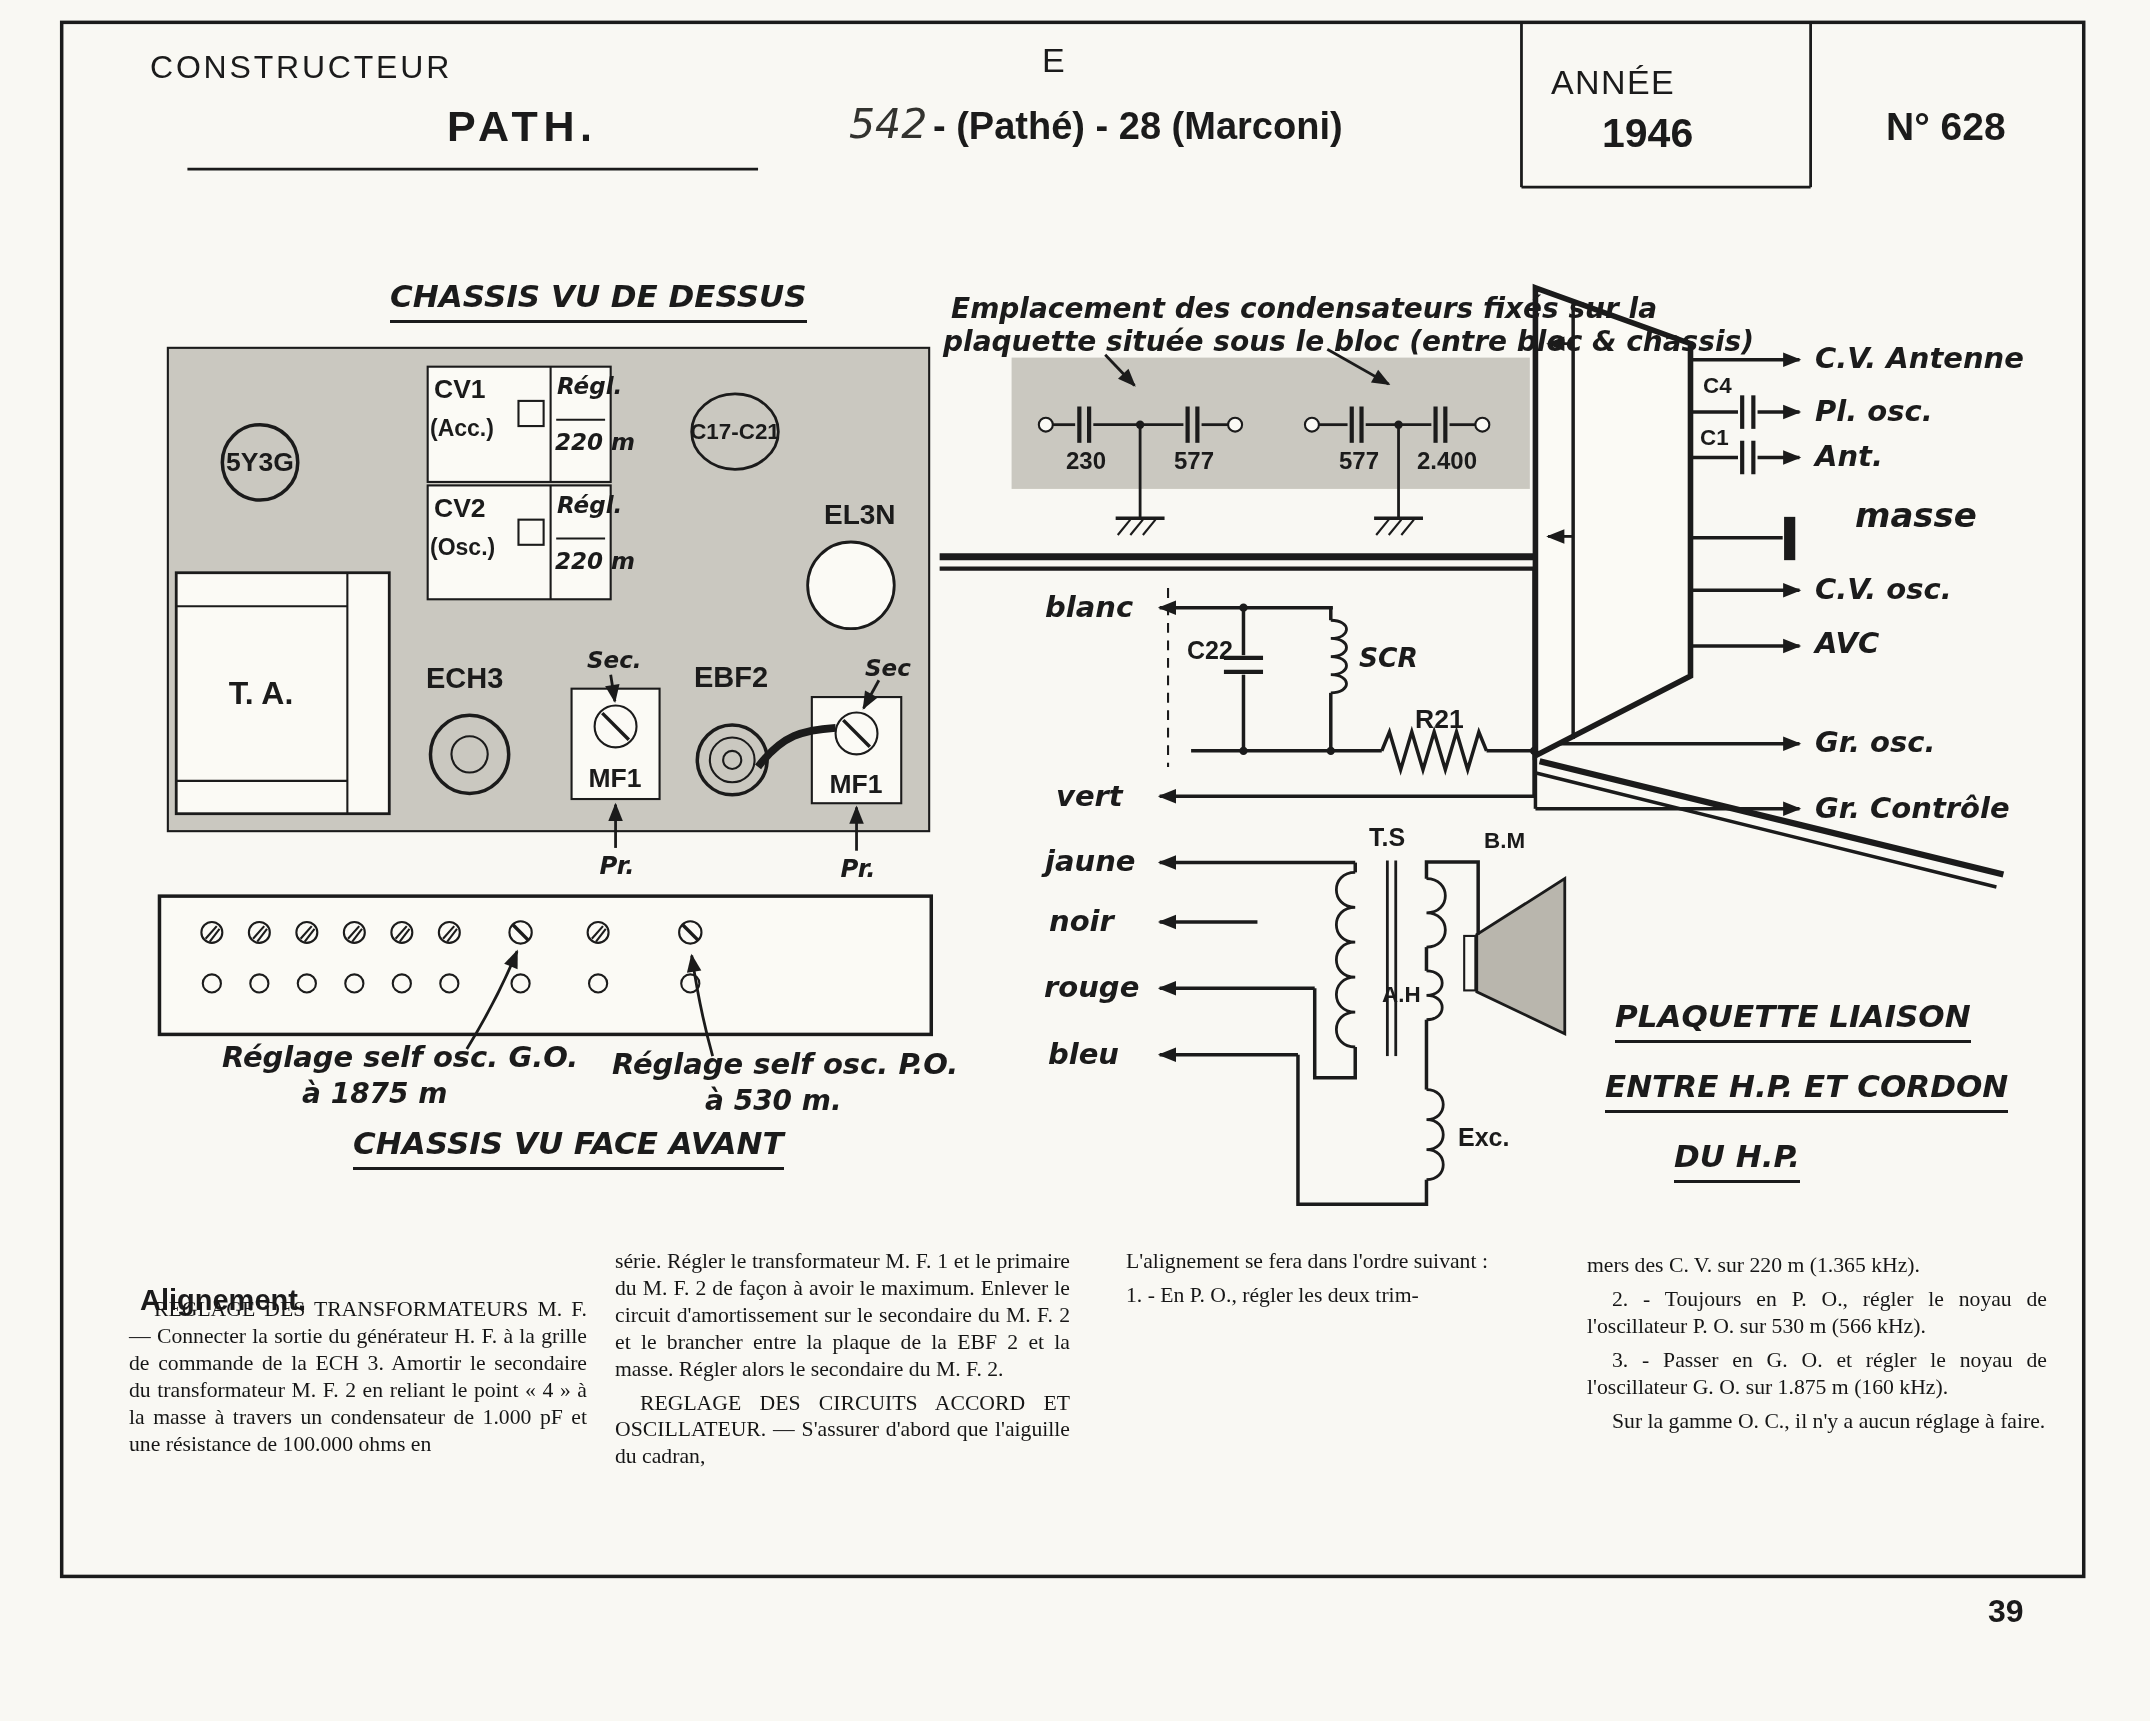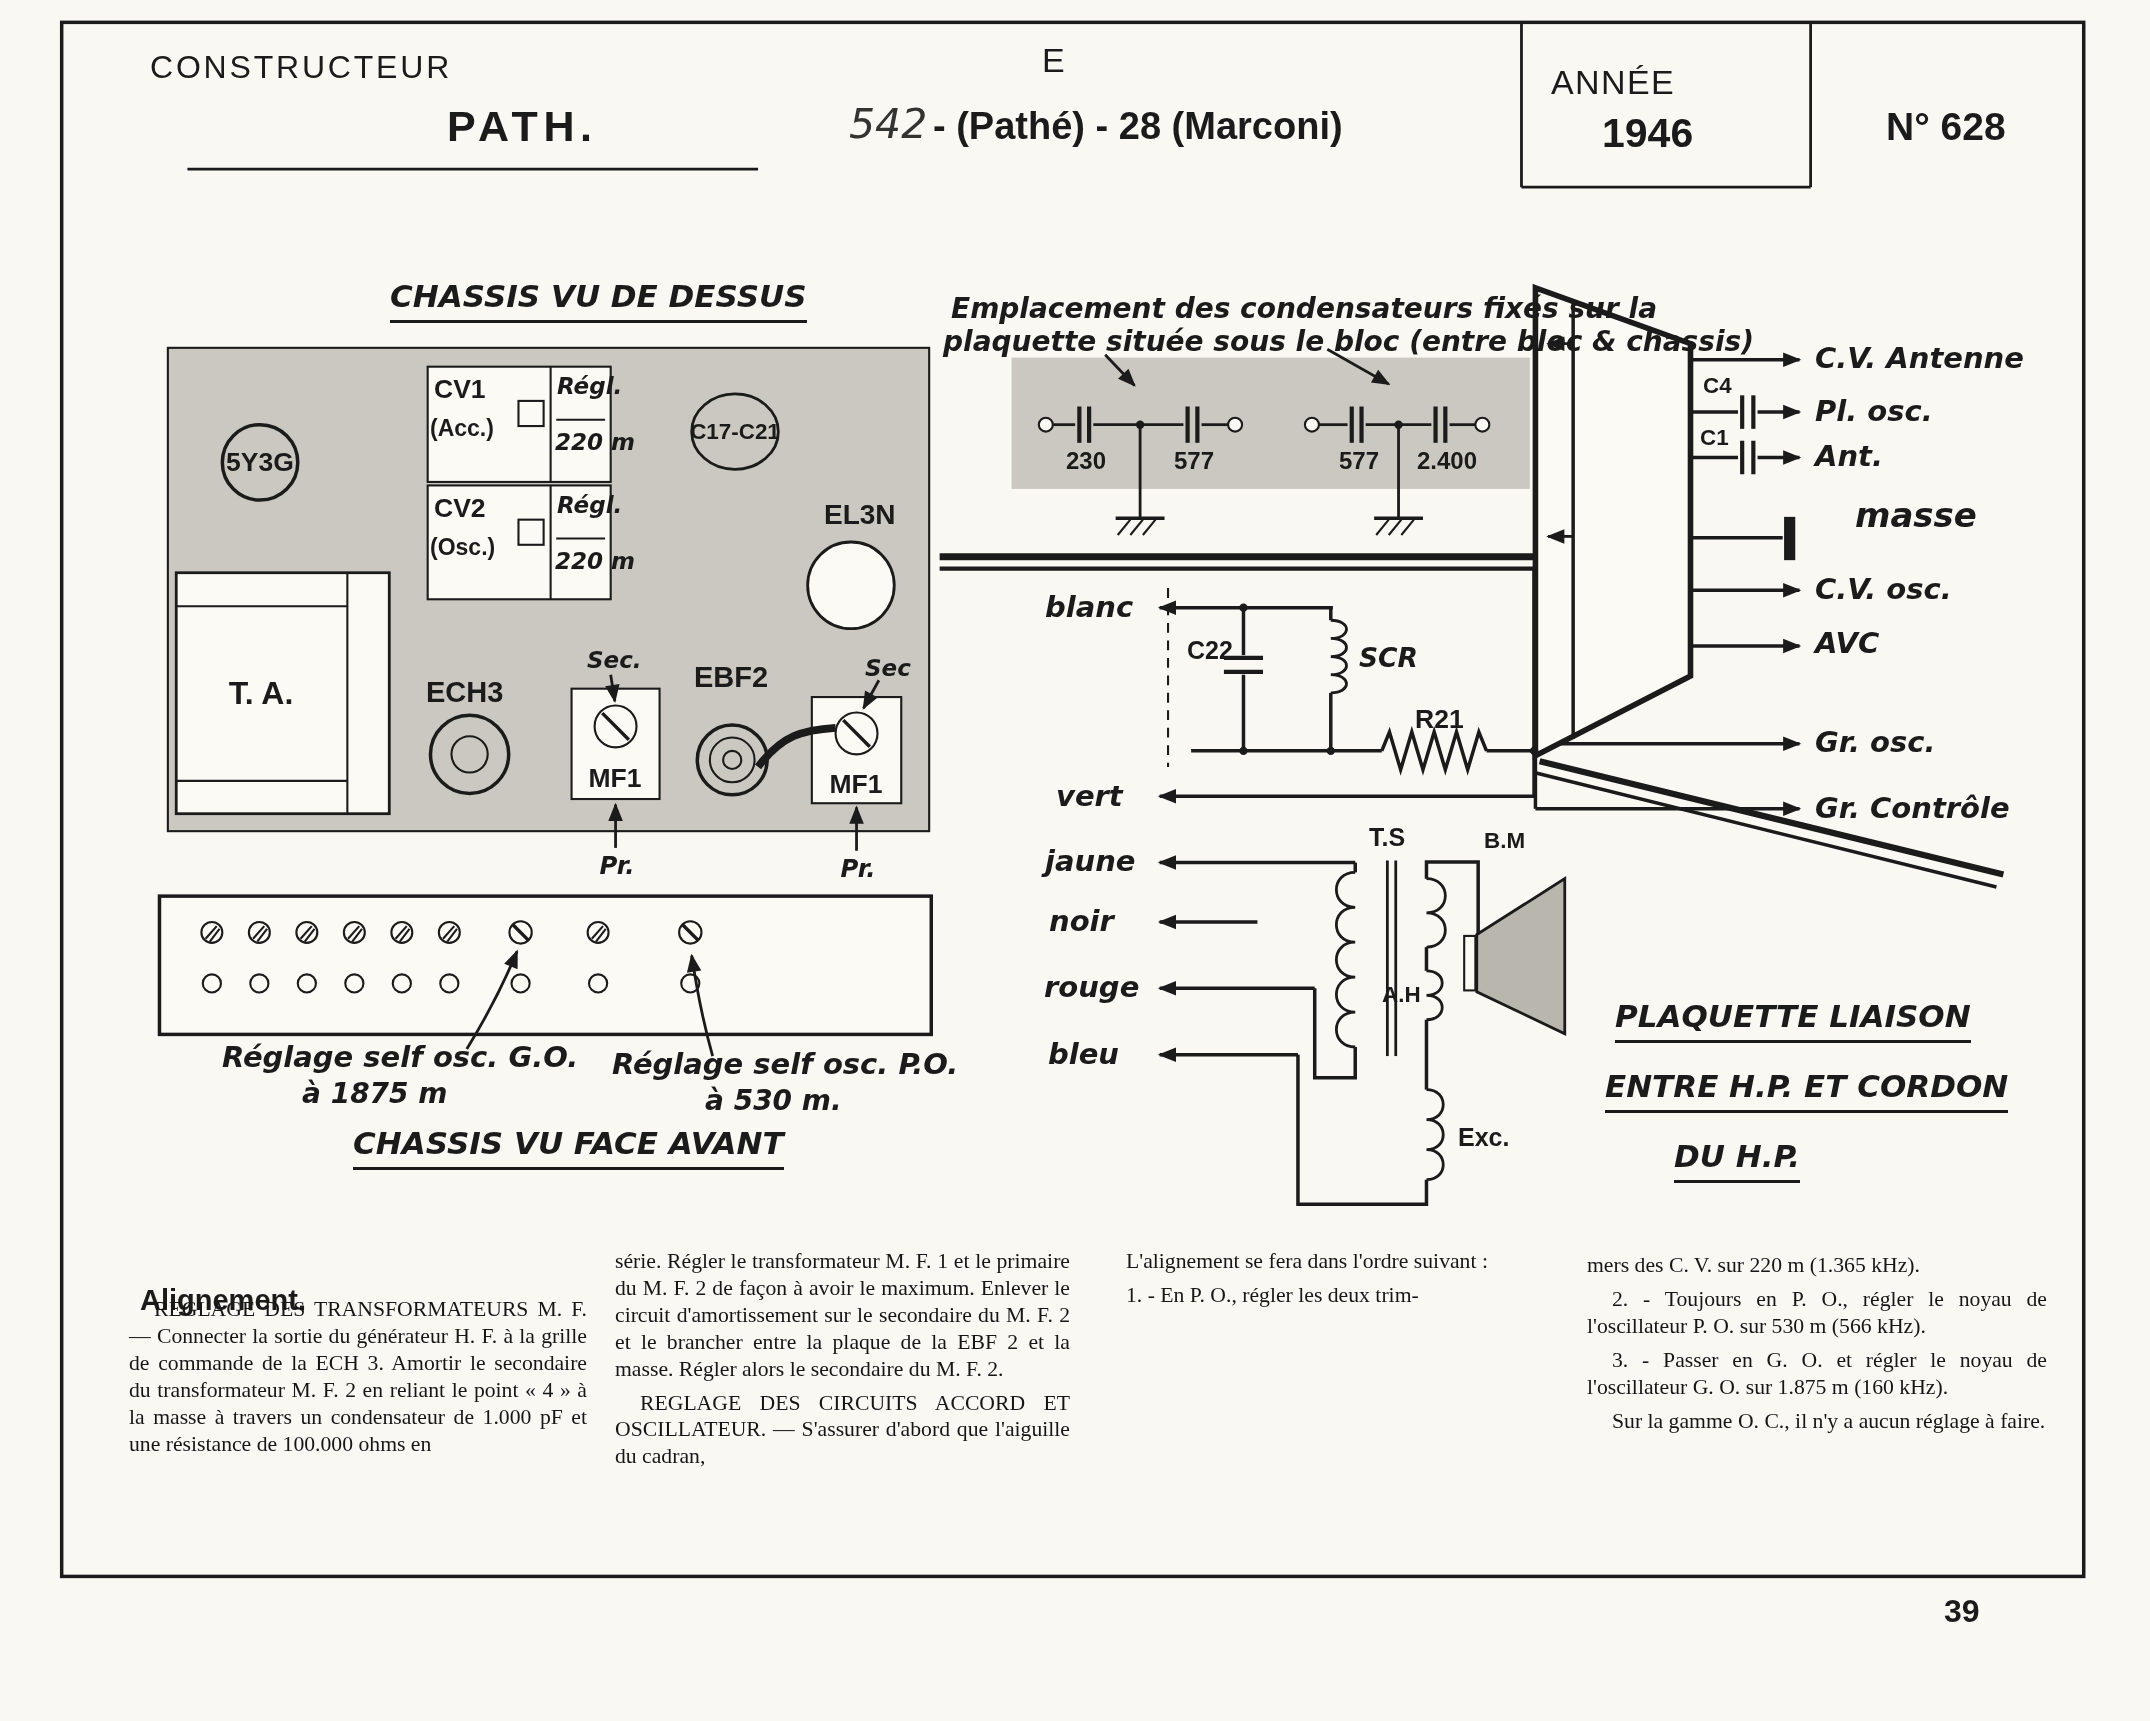--- a/index.html
+++ b/index.html
@@ -247,21 +247,21 @@
   <div class="lbl b" style="left:430px;top:415px;font-size:23px;">(Acc.)</div>
   <div class="lbl hand" style="left:557px;top:373px;font-size:23px;">Régl.</div>
   <div class="lbl hand" style="left:555px;top:429px;font-size:23px;">220 m</div>
   <div class="lbl b" style="left:434px;top:493px;font-size:26.5px;">CV2</div>
   <div class="lbl b" style="left:430px;top:534px;font-size:23px;">(Osc.)</div>
   <div class="lbl hand" style="left:557px;top:492px;font-size:23px;">Régl.</div>
   <div class="lbl hand" style="left:555px;top:548px;font-size:23px;">220 m</div>
   <div class="lbl b c" style="left:735px;top:432px;font-size:22.4px;">C17-C21</div>
   <div class="lbl b" style="left:824px;top:499px;font-size:28px;">EL3N</div>
   <div class="lbl b c" style="left:261px;top:693px;font-size:32px;">T. A.</div>
-  <div class="lbl b" style="left:426px;top:676px;font-size:29px;">ECH3</div>
+  <div class="lbl b" style="left:426px;top:662px;font-size:29px;">ECH3</div>
   <div class="lbl hand" style="left:587px;top:647px;font-size:23px;">Sec.</div>
   <div class="lbl b c" style="left:615px;top:778px;font-size:26.5px;">MF1</div>
   <div class="lbl b" style="left:694px;top:661px;font-size:29px;">EBF2</div>
   <div class="lbl hand" style="left:865px;top:655px;font-size:23px;">Sec</div>
   <div class="lbl b c" style="left:856px;top:784px;font-size:26.5px;">MF1</div>
   <div class="lbl hand c" style="left:617px;top:866px;font-size:24.4px;">Pr.</div>
   <div class="lbl hand c" style="left:858px;top:869px;font-size:24.4px;">Pr.</div>
 
   <div class="lbl hand" style="left:222px;top:1041px;font-size:29px;">Réglage self osc. G.O.</div>
   <div class="lbl hand" style="left:302px;top:1078px;font-size:28px;">à 1875 m</div>
@@ -311,16 +311,16 @@
     <p>L'alignement se fera dans l'ordre suivant :</p>
     <p>1. - En P. O., régler les deux trim-</p>
   </div>
   <div class="col" style="left:1587px;top:1252px;width:460px;">
     <p class="cont">mers des C. V. sur 220 m (1.365 kHz).</p>
     <p>2. - Toujours en P. O., régler le noyau de l'oscillateur P. O. sur 530 m (566 kHz).</p>
     <p>3. - Passer en G. O. et régler le noyau de l'oscillateur G. O. sur 1.875 m (160 kHz).</p>
     <p>Sur la gamme O. C., il n'y a aucun réglage à faire.</p>
   </div>
 
-  <div class="lbl b" style="left:1944px;top:1593px;font-size:32px;">39</div>
+  <div class="lbl b" style="left:1988px;top:1593px;font-size:32px;">39</div>
 
 </div>
 
 
 </body></html>

